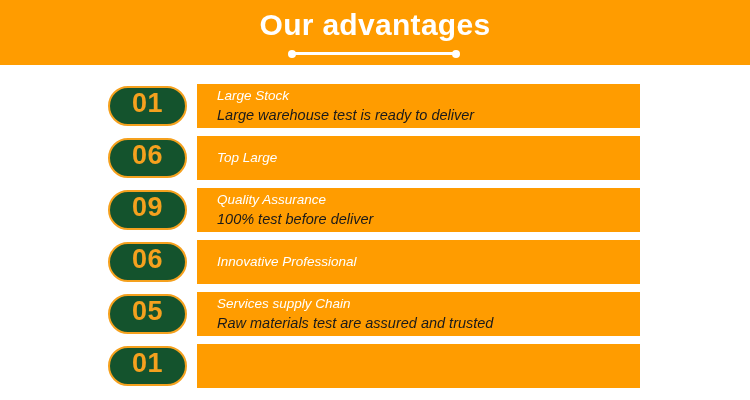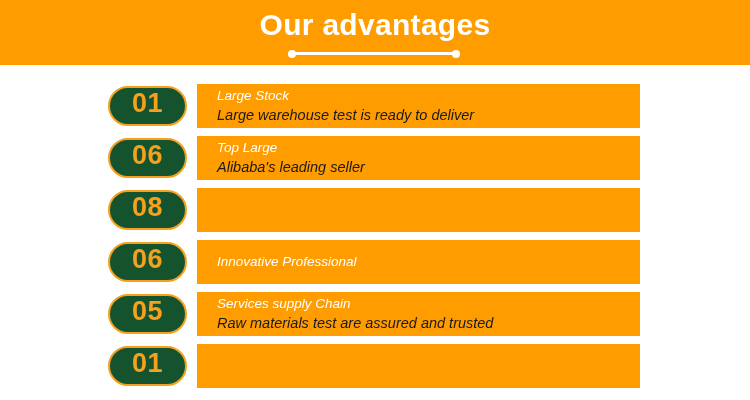--- a/index.html
+++ b/index.html
@@ -177,29 +177,32 @@
     </div>
 
     <div class="adv-row">
       <div class="adv-bar"></div>
       <div class="adv-badge-mask"></div>
       <div class="adv-badge">
         <span class="adv-number">06</span>
       </div>
       <div class="adv-text">
         <div class="adv-title">Top Large</div>
-        <div class="adv-desc">Alibaba's leading seller</div>
-      </div>
-    </div>
-
-    <div class="adv-row">
-      <div class="adv-bar"></div>
-      <div class="adv-badge-mask"></div>
-      <div class="adv-badge">
-        <span class="adv-number">08</span>
+      </div>
+    </div>
+
+    <div class="adv-row">
+      <div class="adv-bar"></div>
+      <div class="adv-badge-mask"></div>
+      <div class="adv-badge">
+        <span class="adv-number">09</span>
+      </div>
+      <div class="adv-text">
+        <div class="adv-title">Quality Assurance</div>
+        <div class="adv-desc">100% test before deliver</div>
       </div>
     </div>
 
     <div class="adv-row">
       <div class="adv-bar"></div>
       <div class="adv-badge-mask"></div>
       <div class="adv-badge">
         <span class="adv-number">06</span>
       </div>
       <div class="adv-text">

